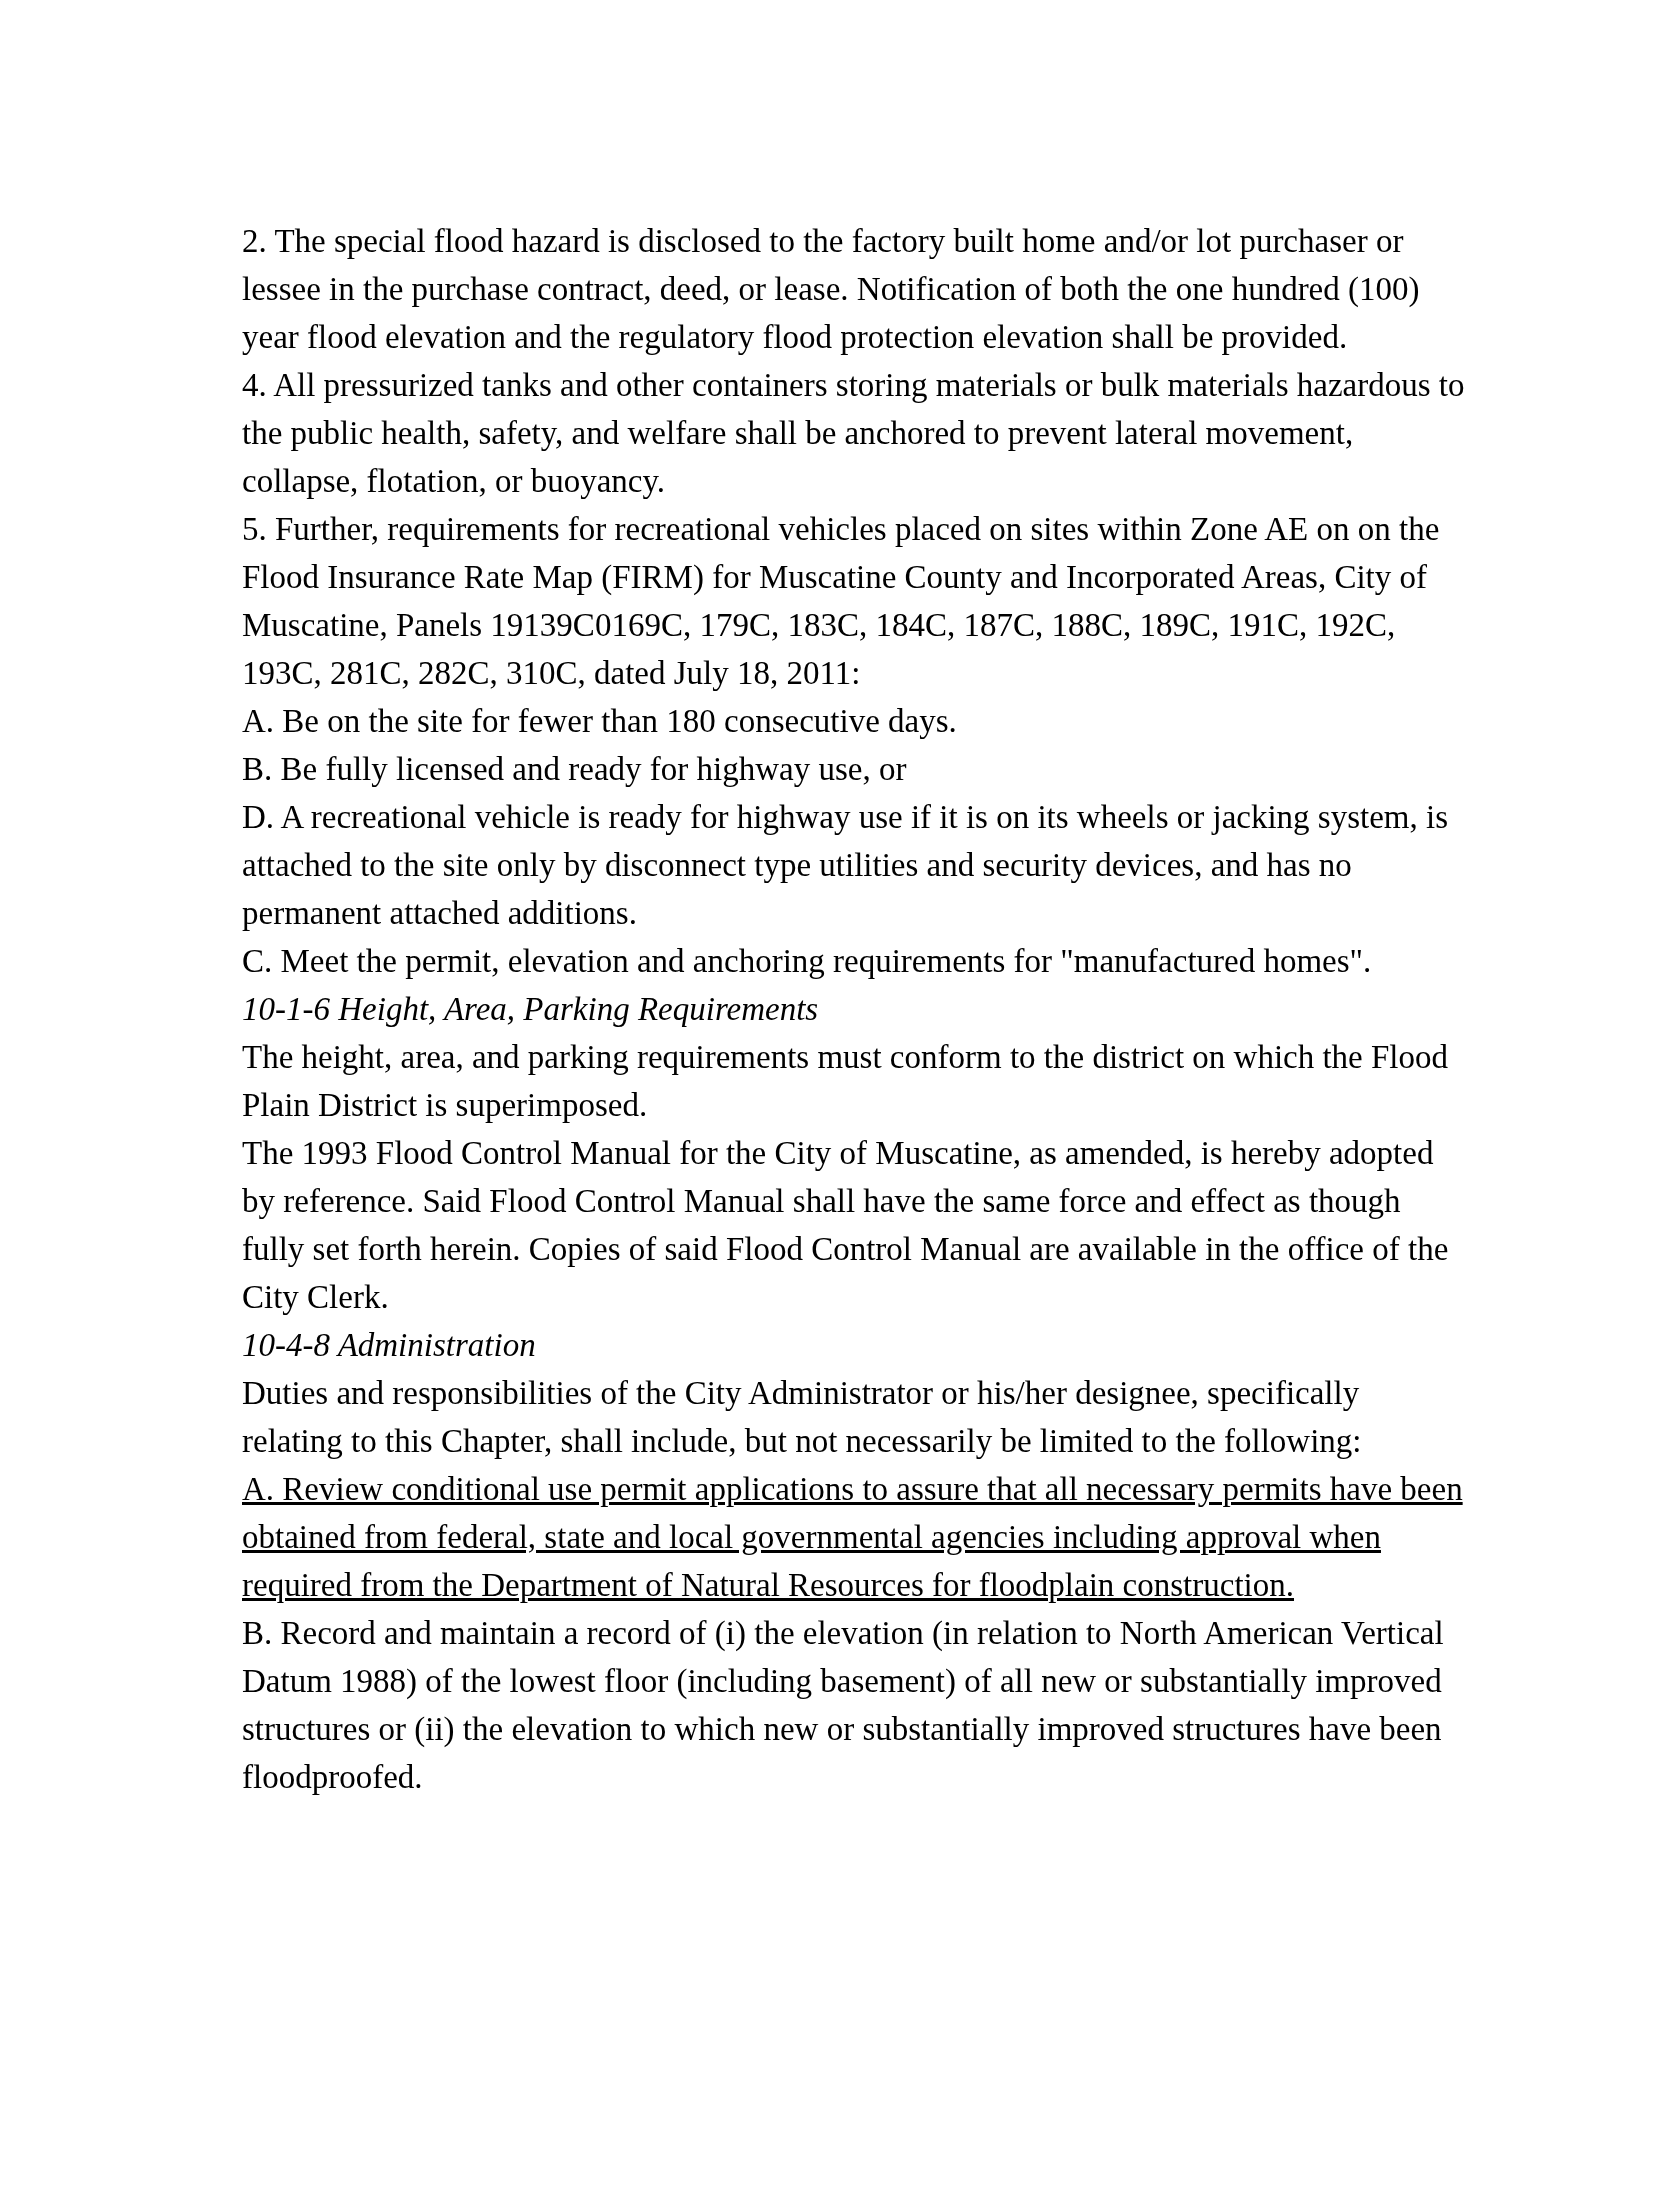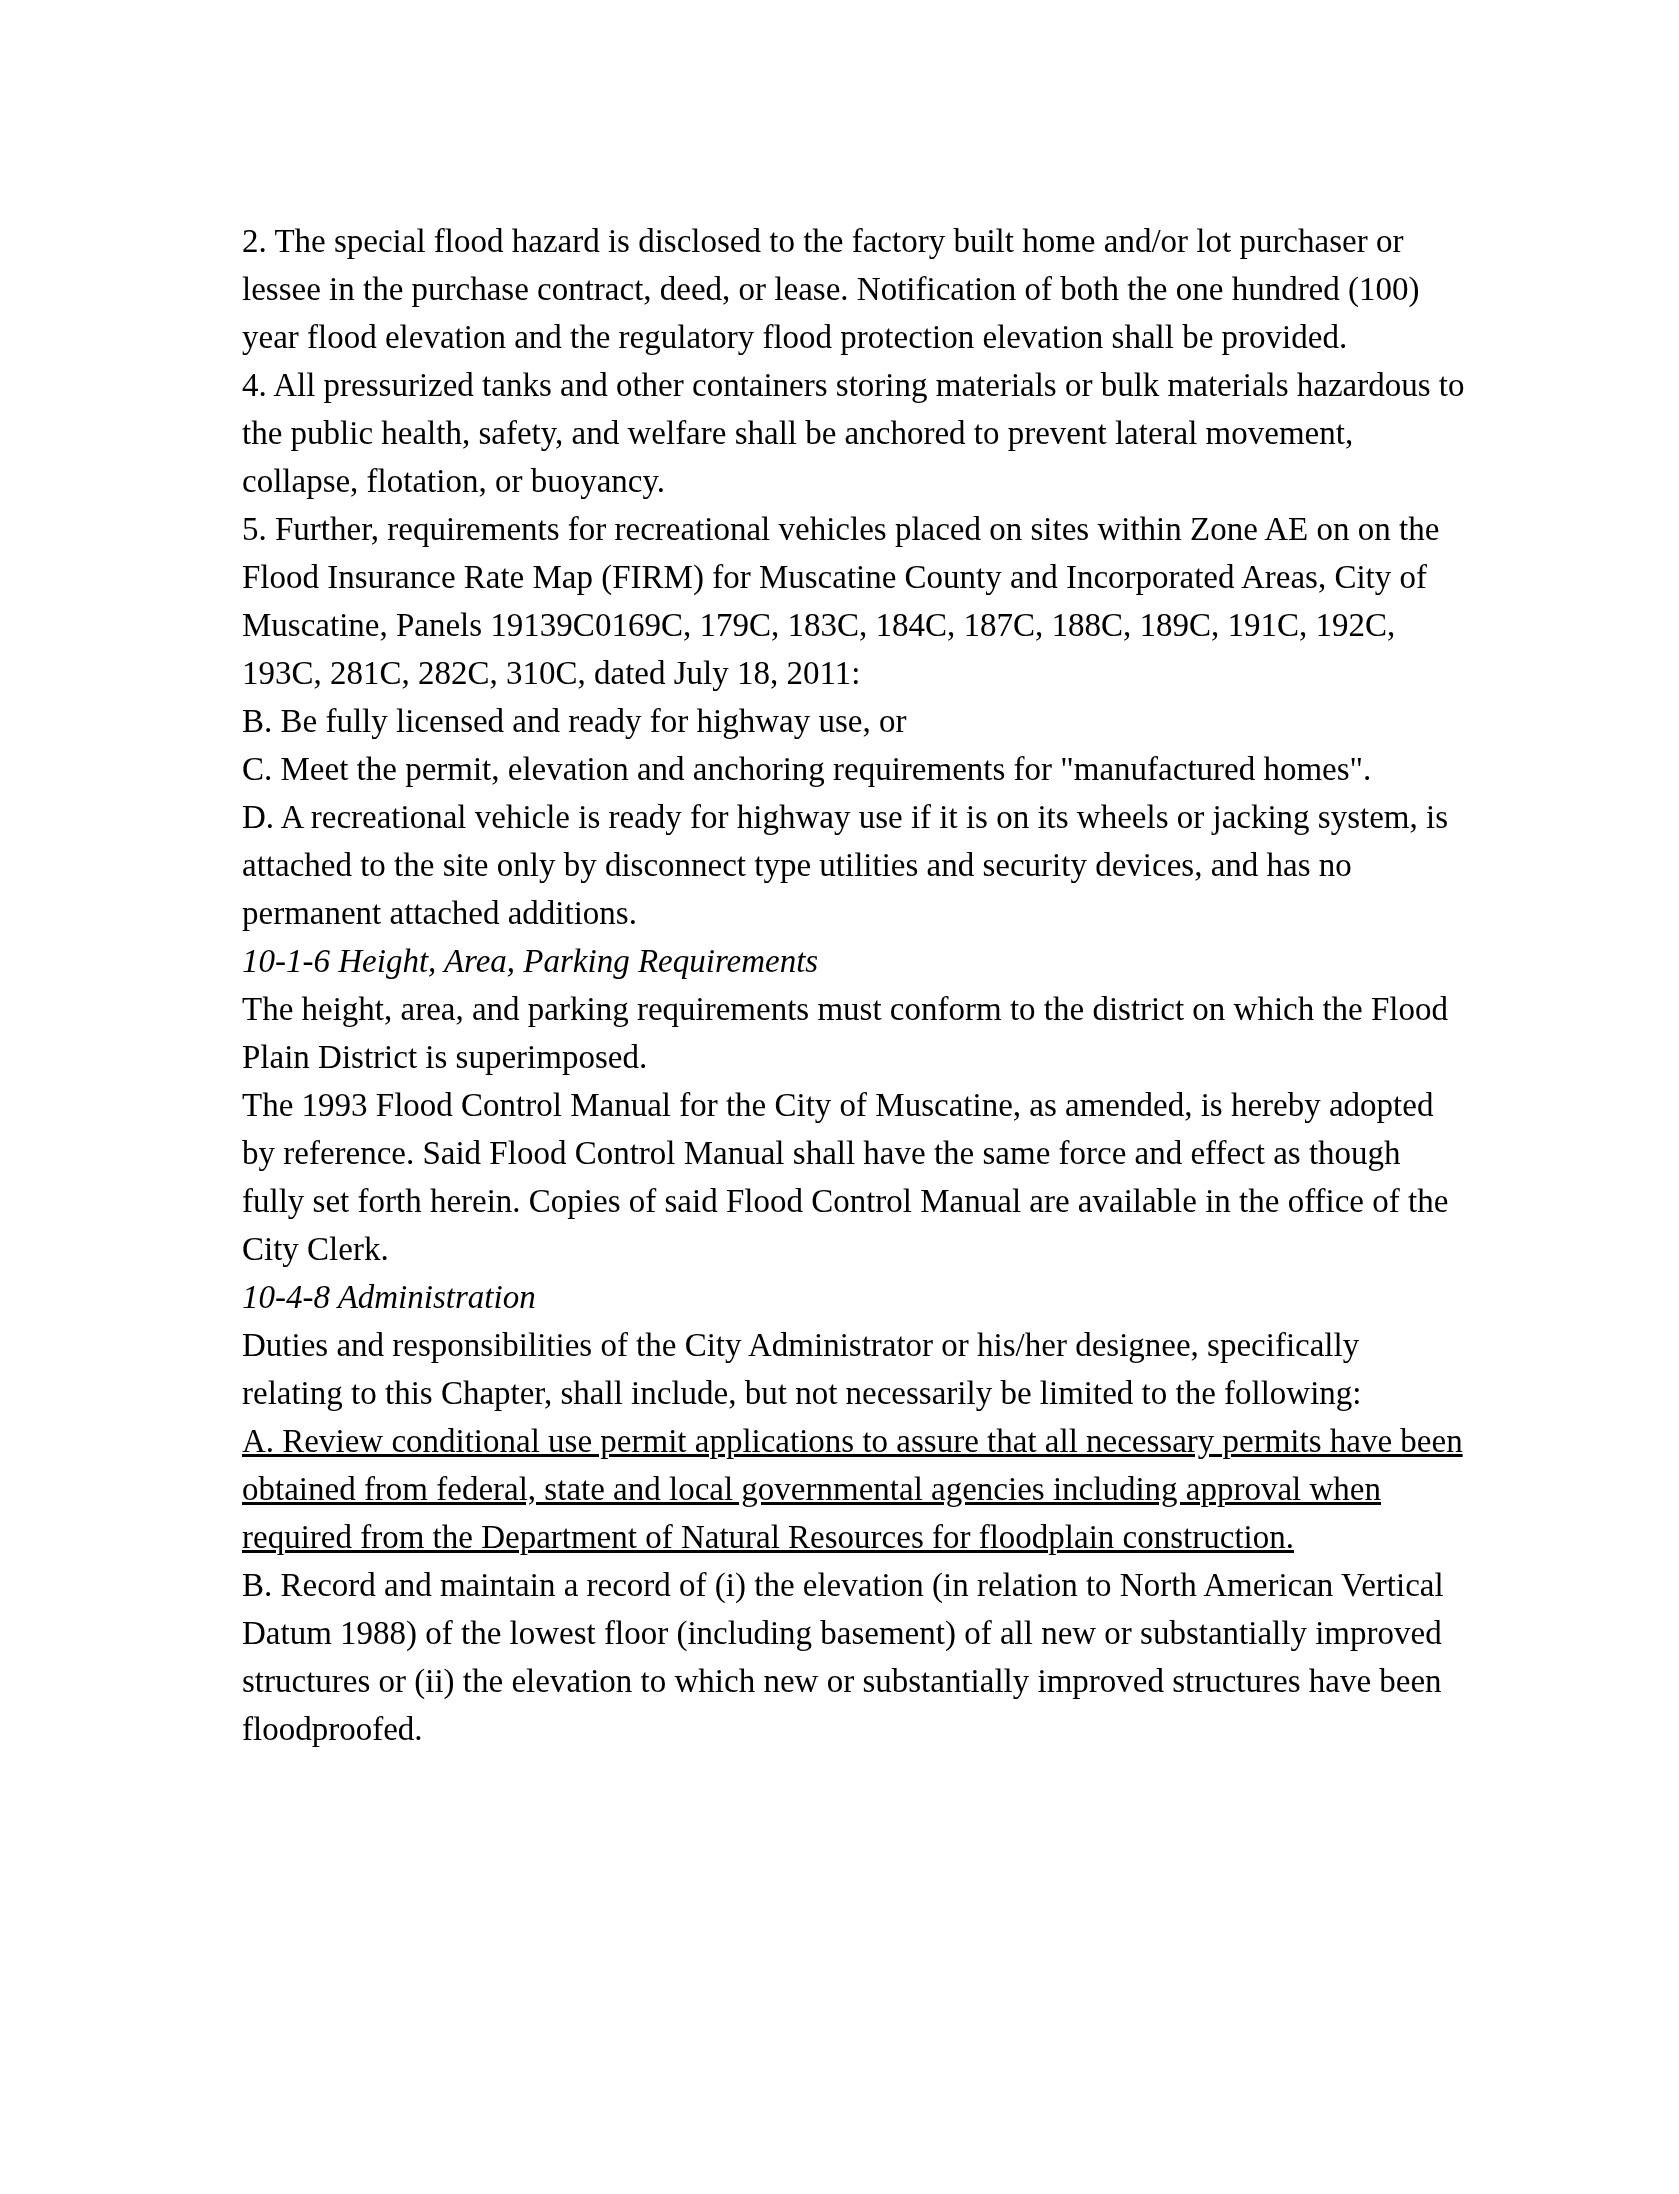--- a/index.html
+++ b/index.html
@@ -46,26 +46,27 @@
 <body>
 
 <main class="page">
 
   <p class="indent-2">2. The special flood hazard is disclosed to the factory built home and/or lot purchaser or lessee in the purchase contract, deed, or lease. Notification of both the one hundred (100) year flood elevation and the regulatory flood protection elevation shall be provided.</p>
 
   <p class="mt34">4. All pressurized tanks and other containers storing materials or bulk materials hazardous to the public health, safety, and welfare shall be anchored to prevent lateral movement, collapse, flotation, or buoyancy.</p>
 
   <p class="mt72">5. Further, requirements for recreational vehicles placed on sites within Zone AE on on the Flood Insurance Rate Map (FIRM) for Muscatine County and Incorporated Areas, City of Muscatine, Panels 19139C0169C, 179C, 183C, 184C, 187C, 188C, 189C, 191C, 192C, 193C, 281C, 282C, 310C, dated July 18, 2011:</p>
 
+  <p class="indent-1 mt16">A. Be on the site for fewer than 180 consecutive days.</p>
 
   <p class="indent-1 mt42">B. Be fully licensed and ready for highway use, or</p>
 
+  <p class="indent-1 mt38">D. A recreational vehicle is ready for highway use if it is on its wheels or jacking system, is attached to the site only by disconnect type utilities and security devices, and has no permanent attached additions.</p>
+
   <p class="indent-1 mt65">C. Meet the permit, elevation and anchoring requirements for "manufactured homes".</p>
-
-  <p class="indent-1 mt38">D. A recreational vehicle is ready for highway use if it is on its wheels or jacking system, is attached to the site only by disconnect type utilities and security devices, and has no permanent attached additions.</p>
 
   <p class="heading mt69">10-1-6 Height, Area, Parking Requirements</p>
 
   <p class="mt19">The height, area, and parking requirements must conform to the district on which the Flood Plain District is superimposed.</p>
 
 
   <p class="mt33">The 1993 Flood Control Manual for the City of Muscatine, as amended, is hereby adopted by reference. Said Flood Control Manual shall have the same force and effect as though fully set forth herein. Copies of said Flood Control Manual are available in the office of the City Clerk.</p>
 
   <p class="heading mt77">10-4-8 Administration</p>
 

